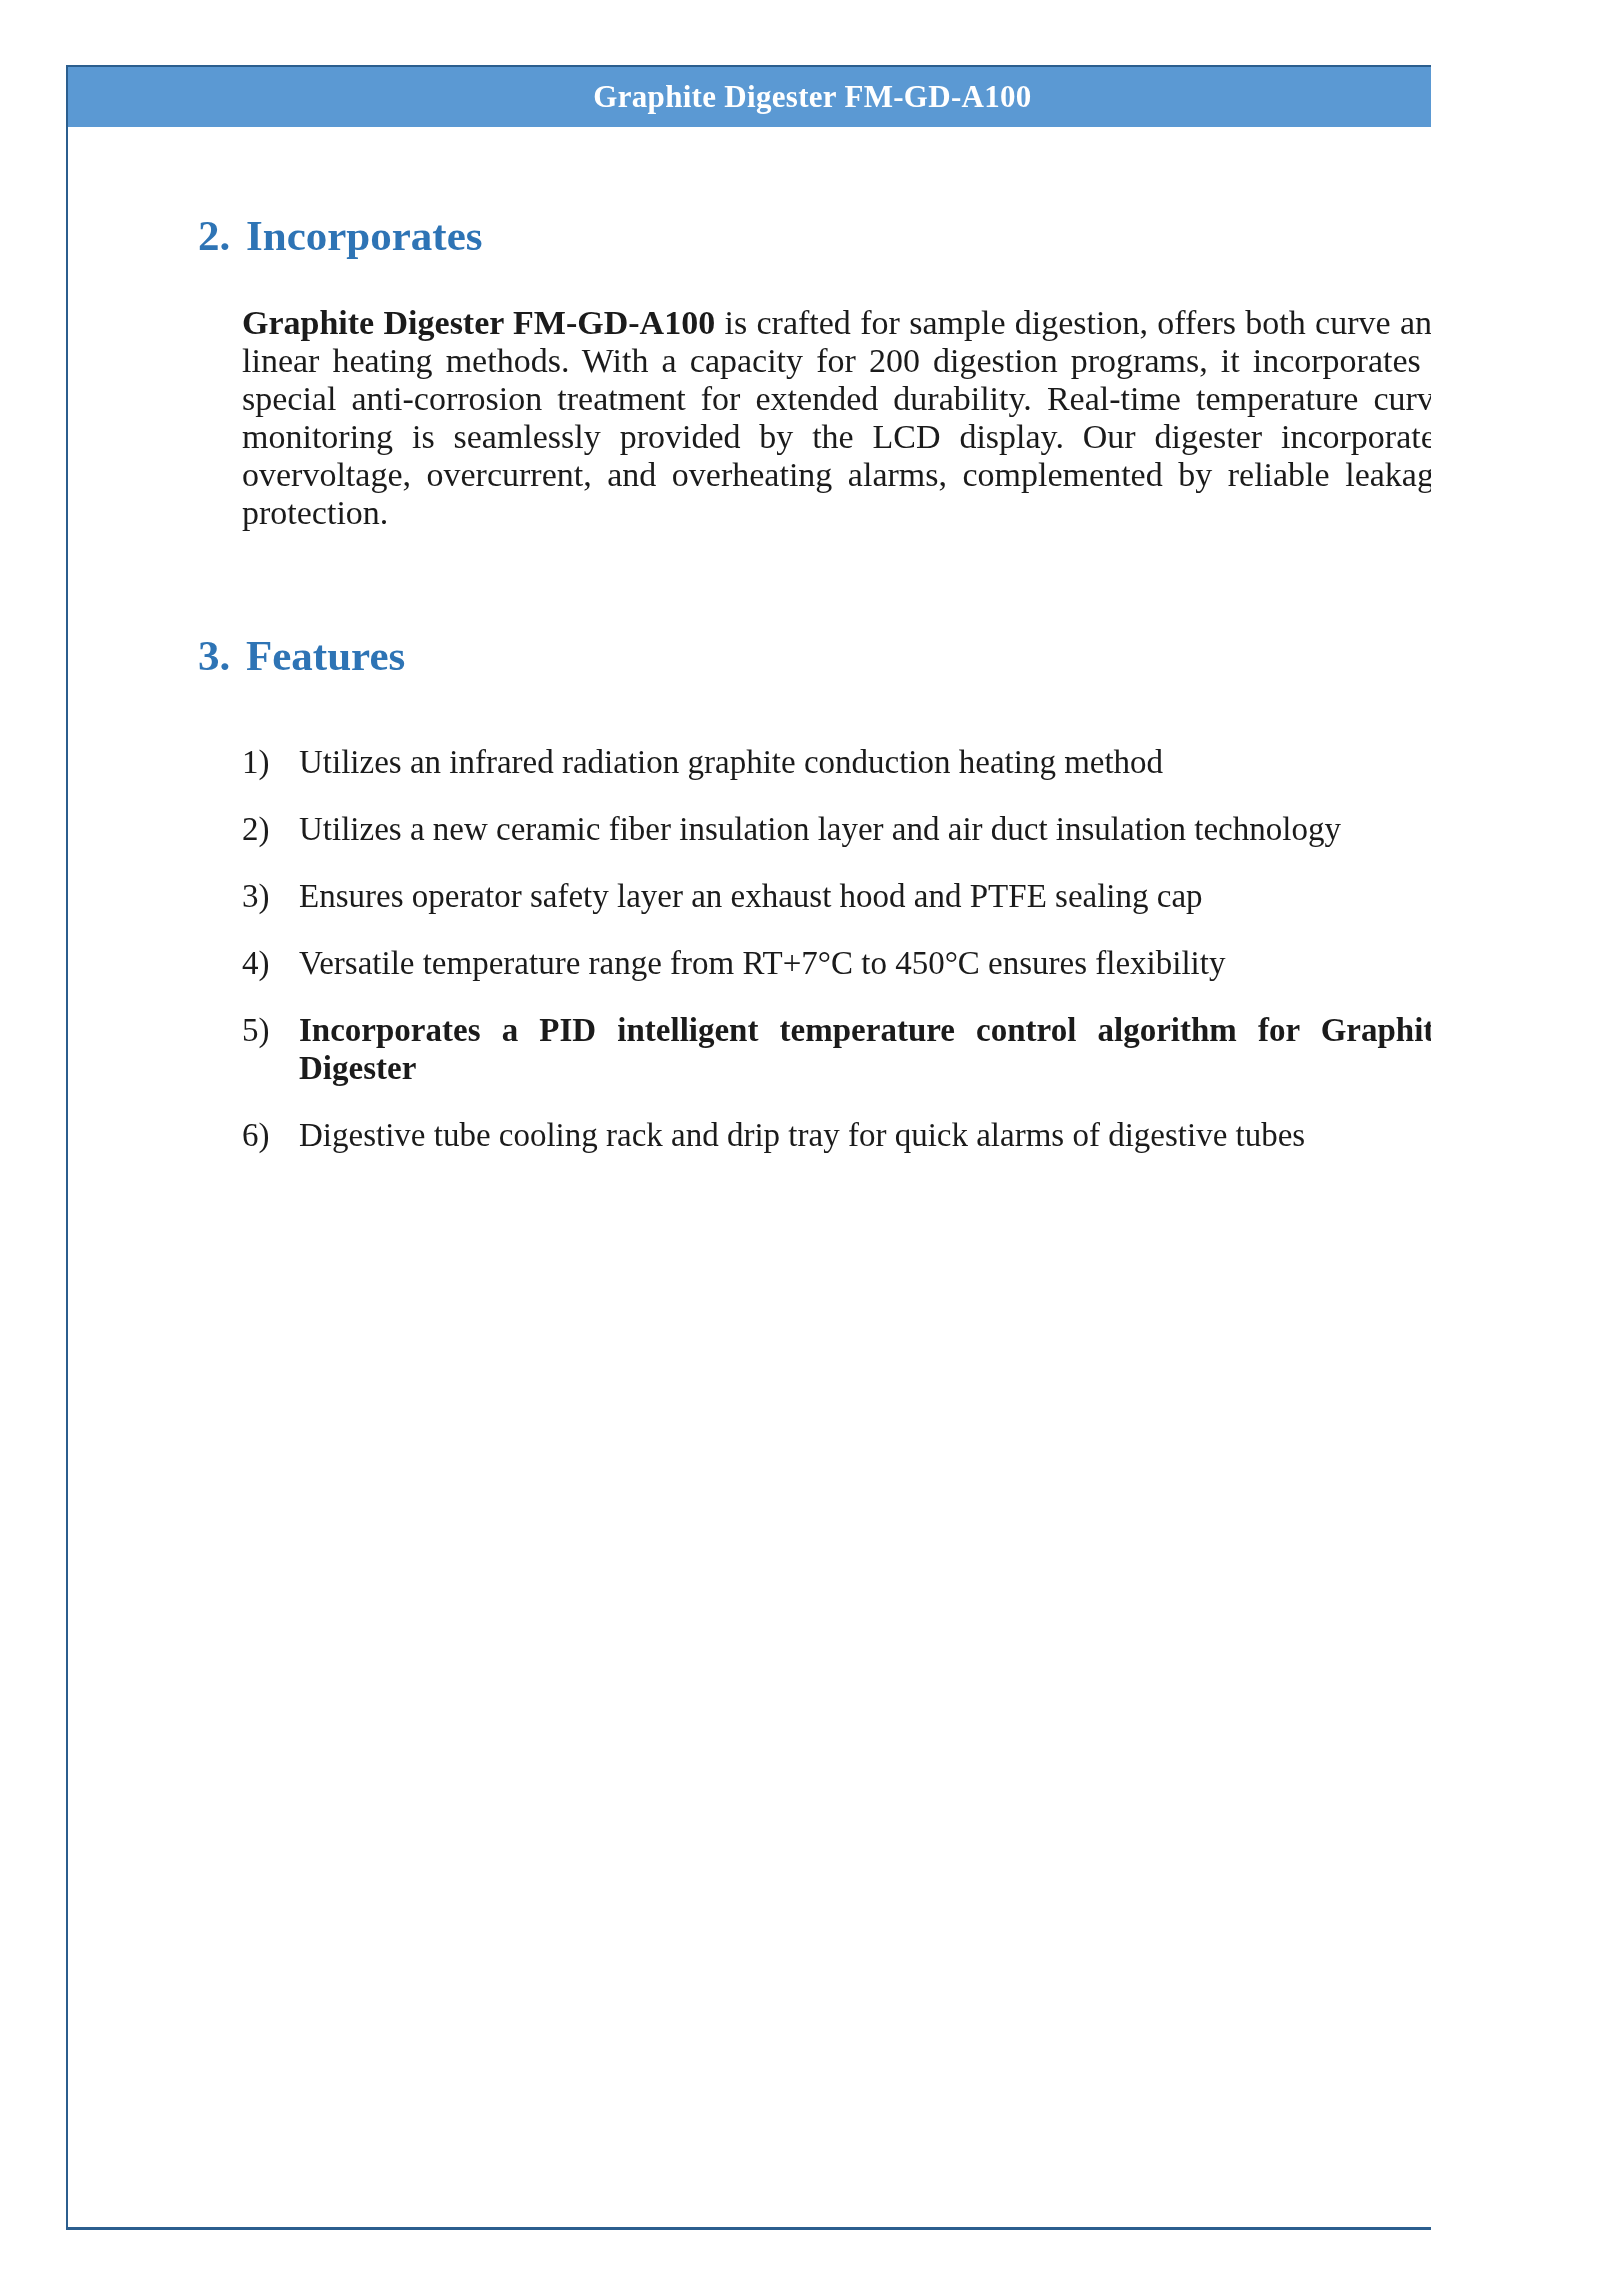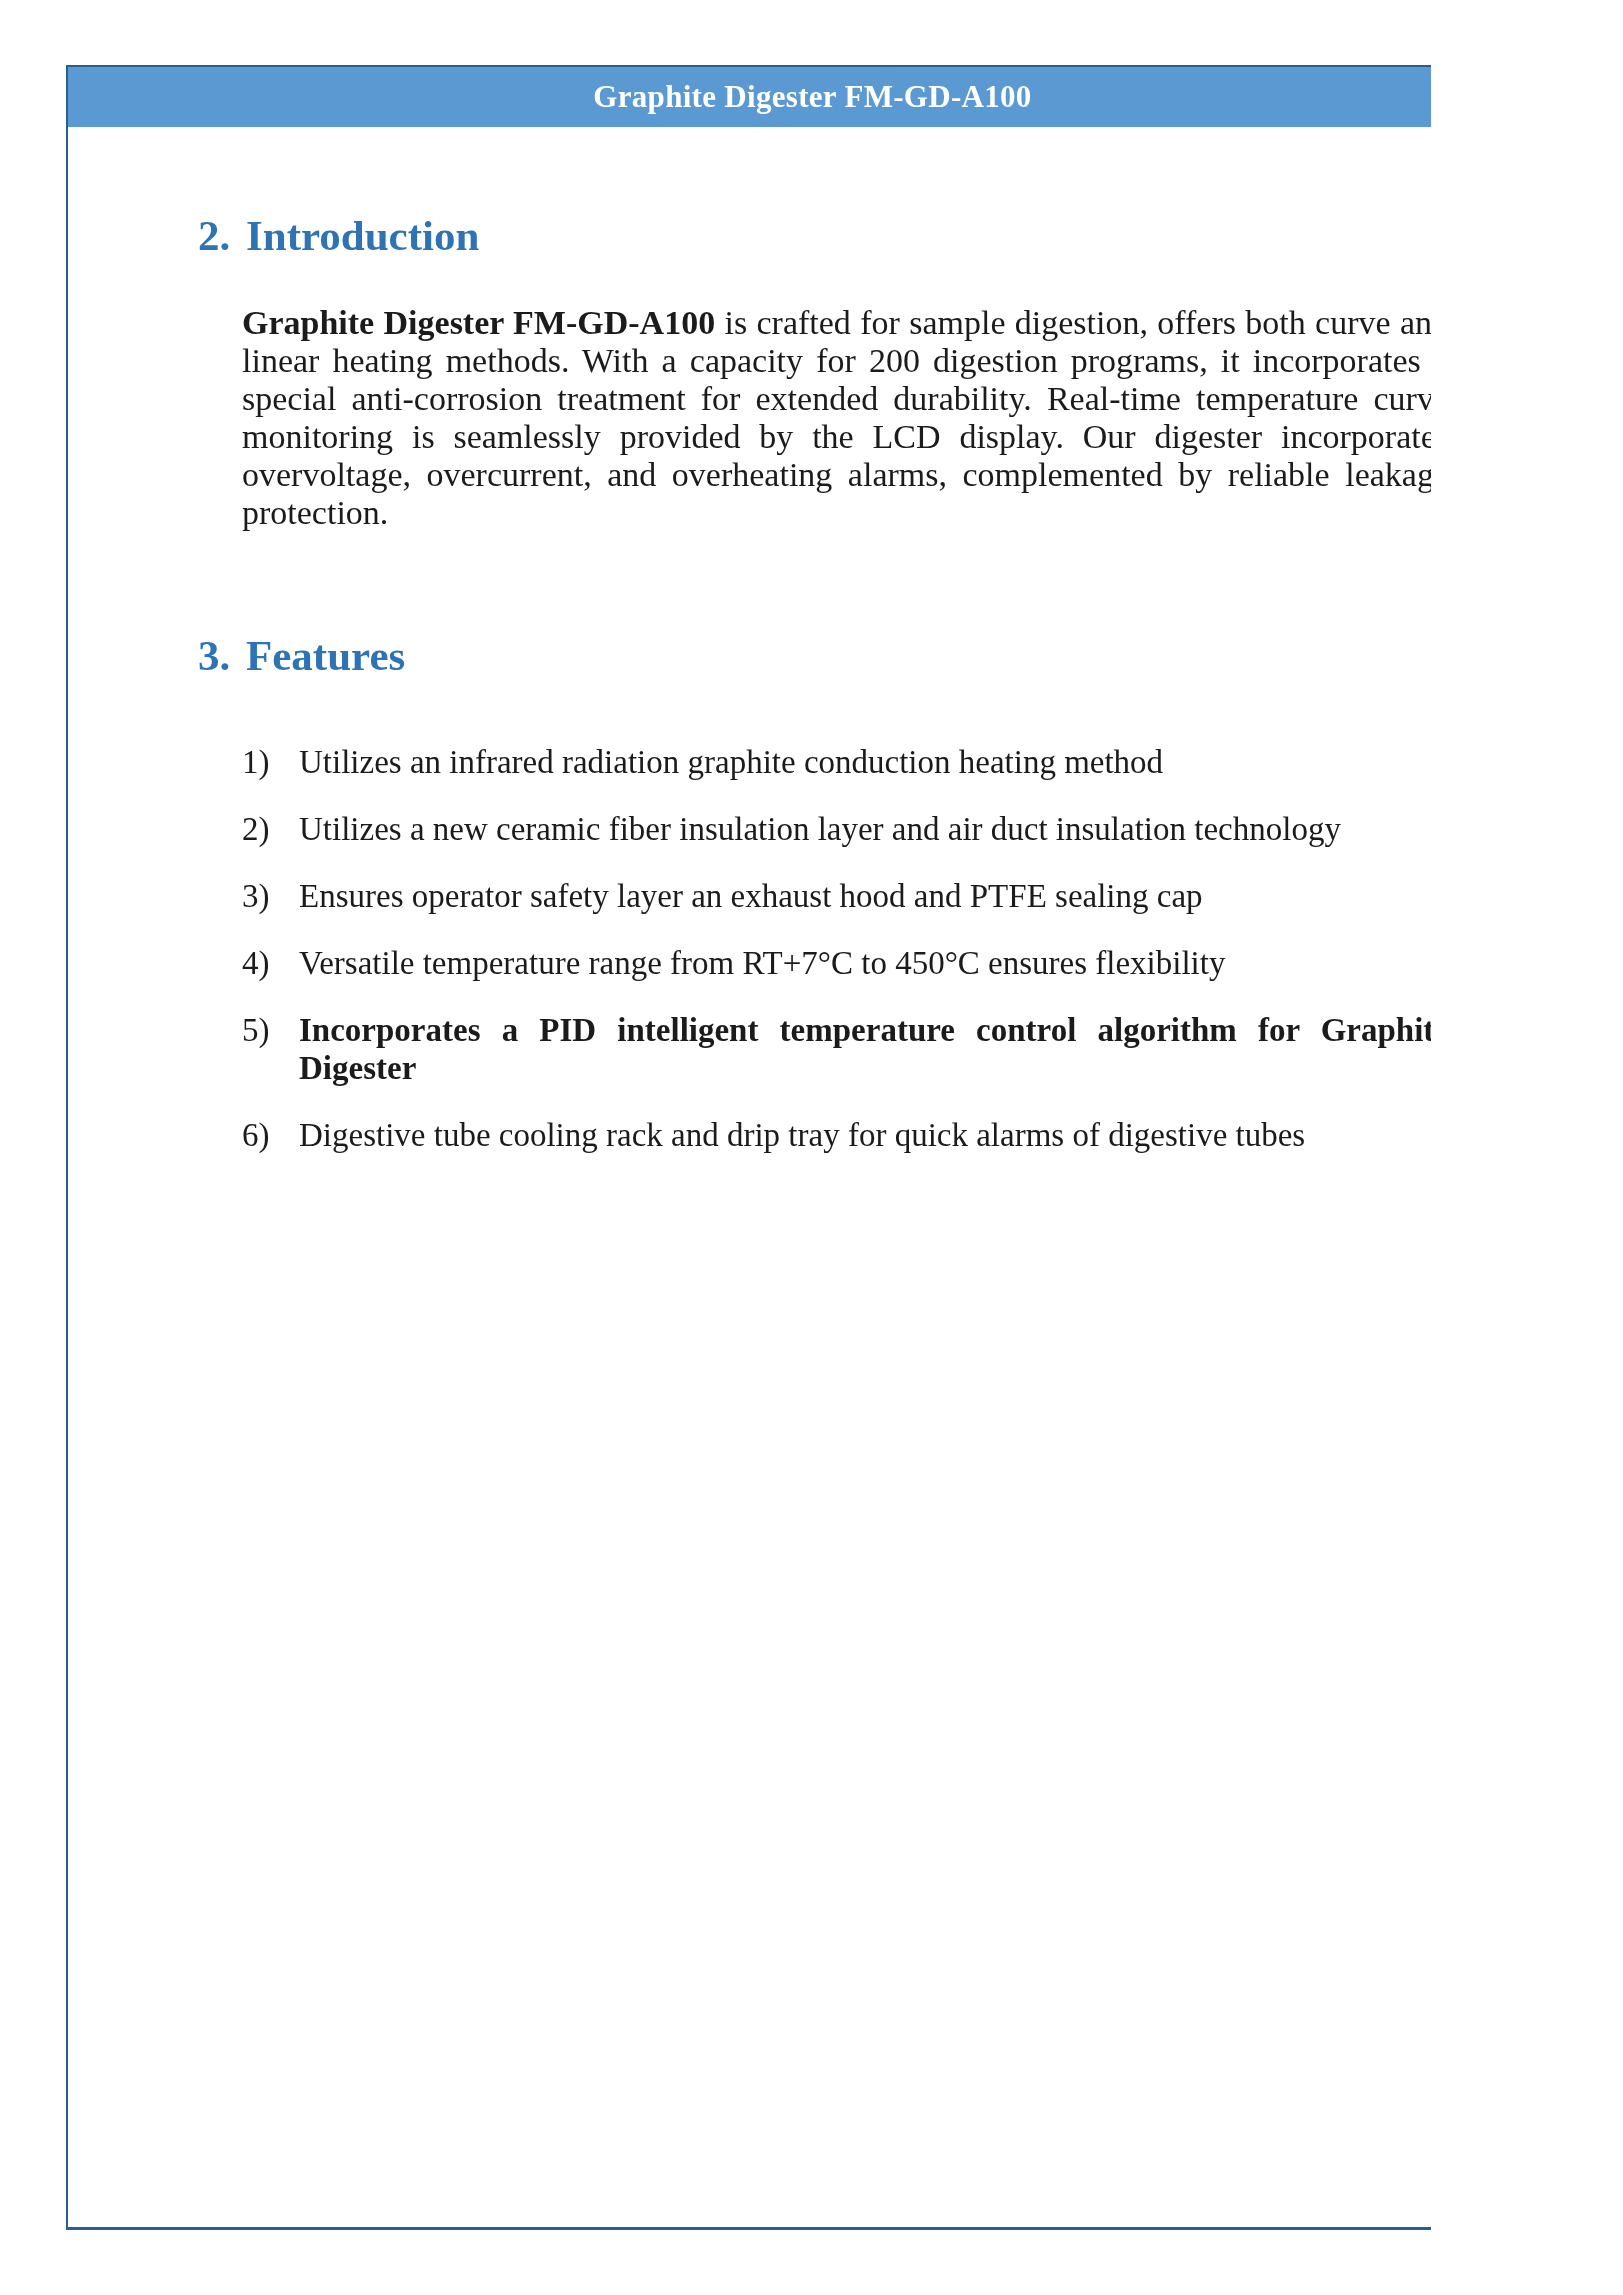--- a/index.html
+++ b/index.html
@@ -105,21 +105,21 @@
   <div class="frame">
 
     <div class="header-bar">
       <div class="title">Graphite Digester FM-GD-A100</div>
     </div>
 
     <div class="content">
 
       <div class="section-heading heading-intro">
         <span class="num">2.</span>
-        <span class="htext">Introduction</span>
+        <span class="htext">Incorporates</span>
       </div>
 
       <p class="intro-paragraph"><span class="lead">Graphite Digester FM-GD-A100</span><span> is crafted for sample digestion, offers both curve and linear heating methods. With a capacity for 200 digestion programs, it incorporates a special anti-corrosion treatment for extended durability. Real-time temperature curve monitoring is seamlessly provided by the LCD display. Our digester incorporates overvoltage, overcurrent, and overheating alarms, complemented by reliable leakage protection.</span></p>
 
       <div class="section-heading heading-features">
         <span class="num">3.</span>
         <span class="htext">Features</span>
       </div>
 
       <div class="feature-list">

